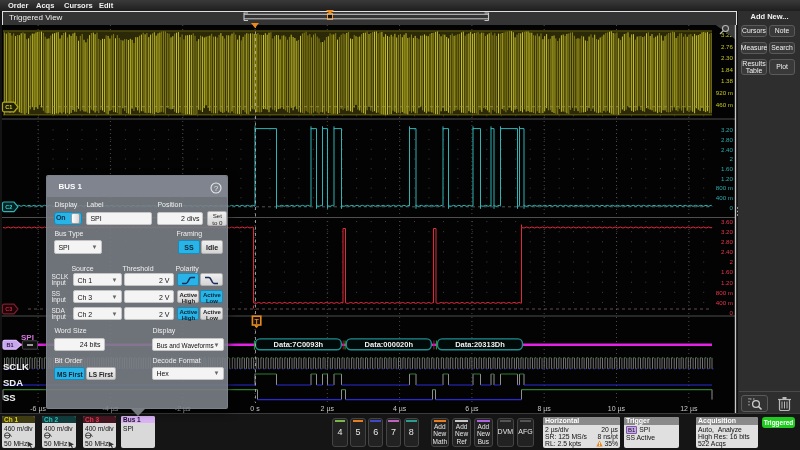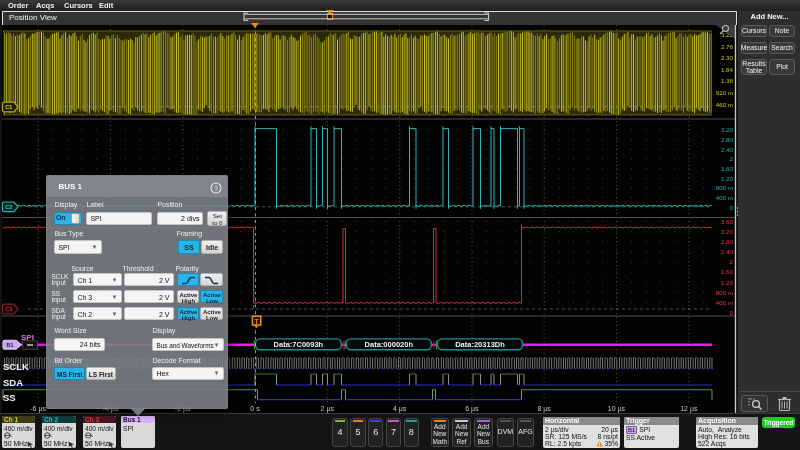--- a/index.html
+++ b/index.html
@@ -138,21 +138,21 @@
     <circle cx="738" cy="208" r="0.9" fill="#ccc"></circle>
     <circle cx="738" cy="211.5" r="0.9" fill="#ccc"></circle>
     <circle cx="738" cy="215" r="0.9" fill="#ccc"></circle>
   </svg>
 <div style="position:absolute;left:0;top:0;width:800px;height:10.5px;background:linear-gradient(#3a3a3a,#1e1e1e)"></div>
 <div style="position:absolute;left:8px;top:1px;font-size:7.5px;font-weight:bold;color:#f0f0f0">Order</div>
 <div style="position:absolute;left:36px;top:1px;font-size:7.5px;font-weight:bold;color:#f0f0f0">Acqs</div>
 <div style="position:absolute;left:64px;top:1px;font-size:7.5px;font-weight:bold;color:#f0f0f0">Cursors</div>
 <div style="position:absolute;left:99px;top:1px;font-size:7.5px;font-weight:bold;color:#f0f0f0">Edit</div>
 <div style="position:absolute;left:2px;top:10.5px;width:735px;height:14.5px;background:#343434;border-top:1px solid #e0e0e0;border-left:1px solid #e0e0e0;border-right:1px solid #e0e0e0;box-sizing:border-box"></div>
-<div style="position:absolute;left:9px;top:13px;font-size:8px;color:#f0f0f0">Position View</div>
+<div style="position:absolute;left:9px;top:13px;font-size:8px;color:#f0f0f0">Triggered View</div>
 <svg style="position:absolute;left:243px;top:11px;z-index:3" width="248" height="11" viewBox="0 0 248 11">
 <path d="M1 1.5v8 M1 2h4 M1 9.5h4" stroke="#c8c8c8" stroke-width="1.1" fill="none"></path>
 <path d="M245.5 1.5v8 M245.5 2h-4 M245.5 9.5h-4" stroke="#c8c8c8" stroke-width="1.1" fill="none"></path>
 <line x1="1" y1="3.3" x2="245" y2="3.3" stroke="#c8c8c8" stroke-width="1"></line>
 <line x1="1" y1="7.8" x2="245" y2="7.8" stroke="#c8c8c8" stroke-width="1"></line>
 </svg>
 <div style="position:absolute;left:251.2px;top:22.5px;width:0;height:0;border-left:4.3px solid transparent;border-right:4.3px solid transparent;border-top:5px solid #f08818;z-index:4"></div>
 <div style="position:absolute;left:325.5px;top:10px;width:0;height:0;border-left:4px solid transparent;border-right:4px solid transparent;border-top:4px solid #f09020"></div>
 <div style="position:absolute;left:326.5px;top:13px;width:6px;height:7px;border:1.2px solid #f09020;box-sizing:border-box;background:#201000"></div>
 <div style="position:absolute;left:737.5px;top:10.5px;width:62.5px;height:402.5px;background:#2e2e2e"></div>

